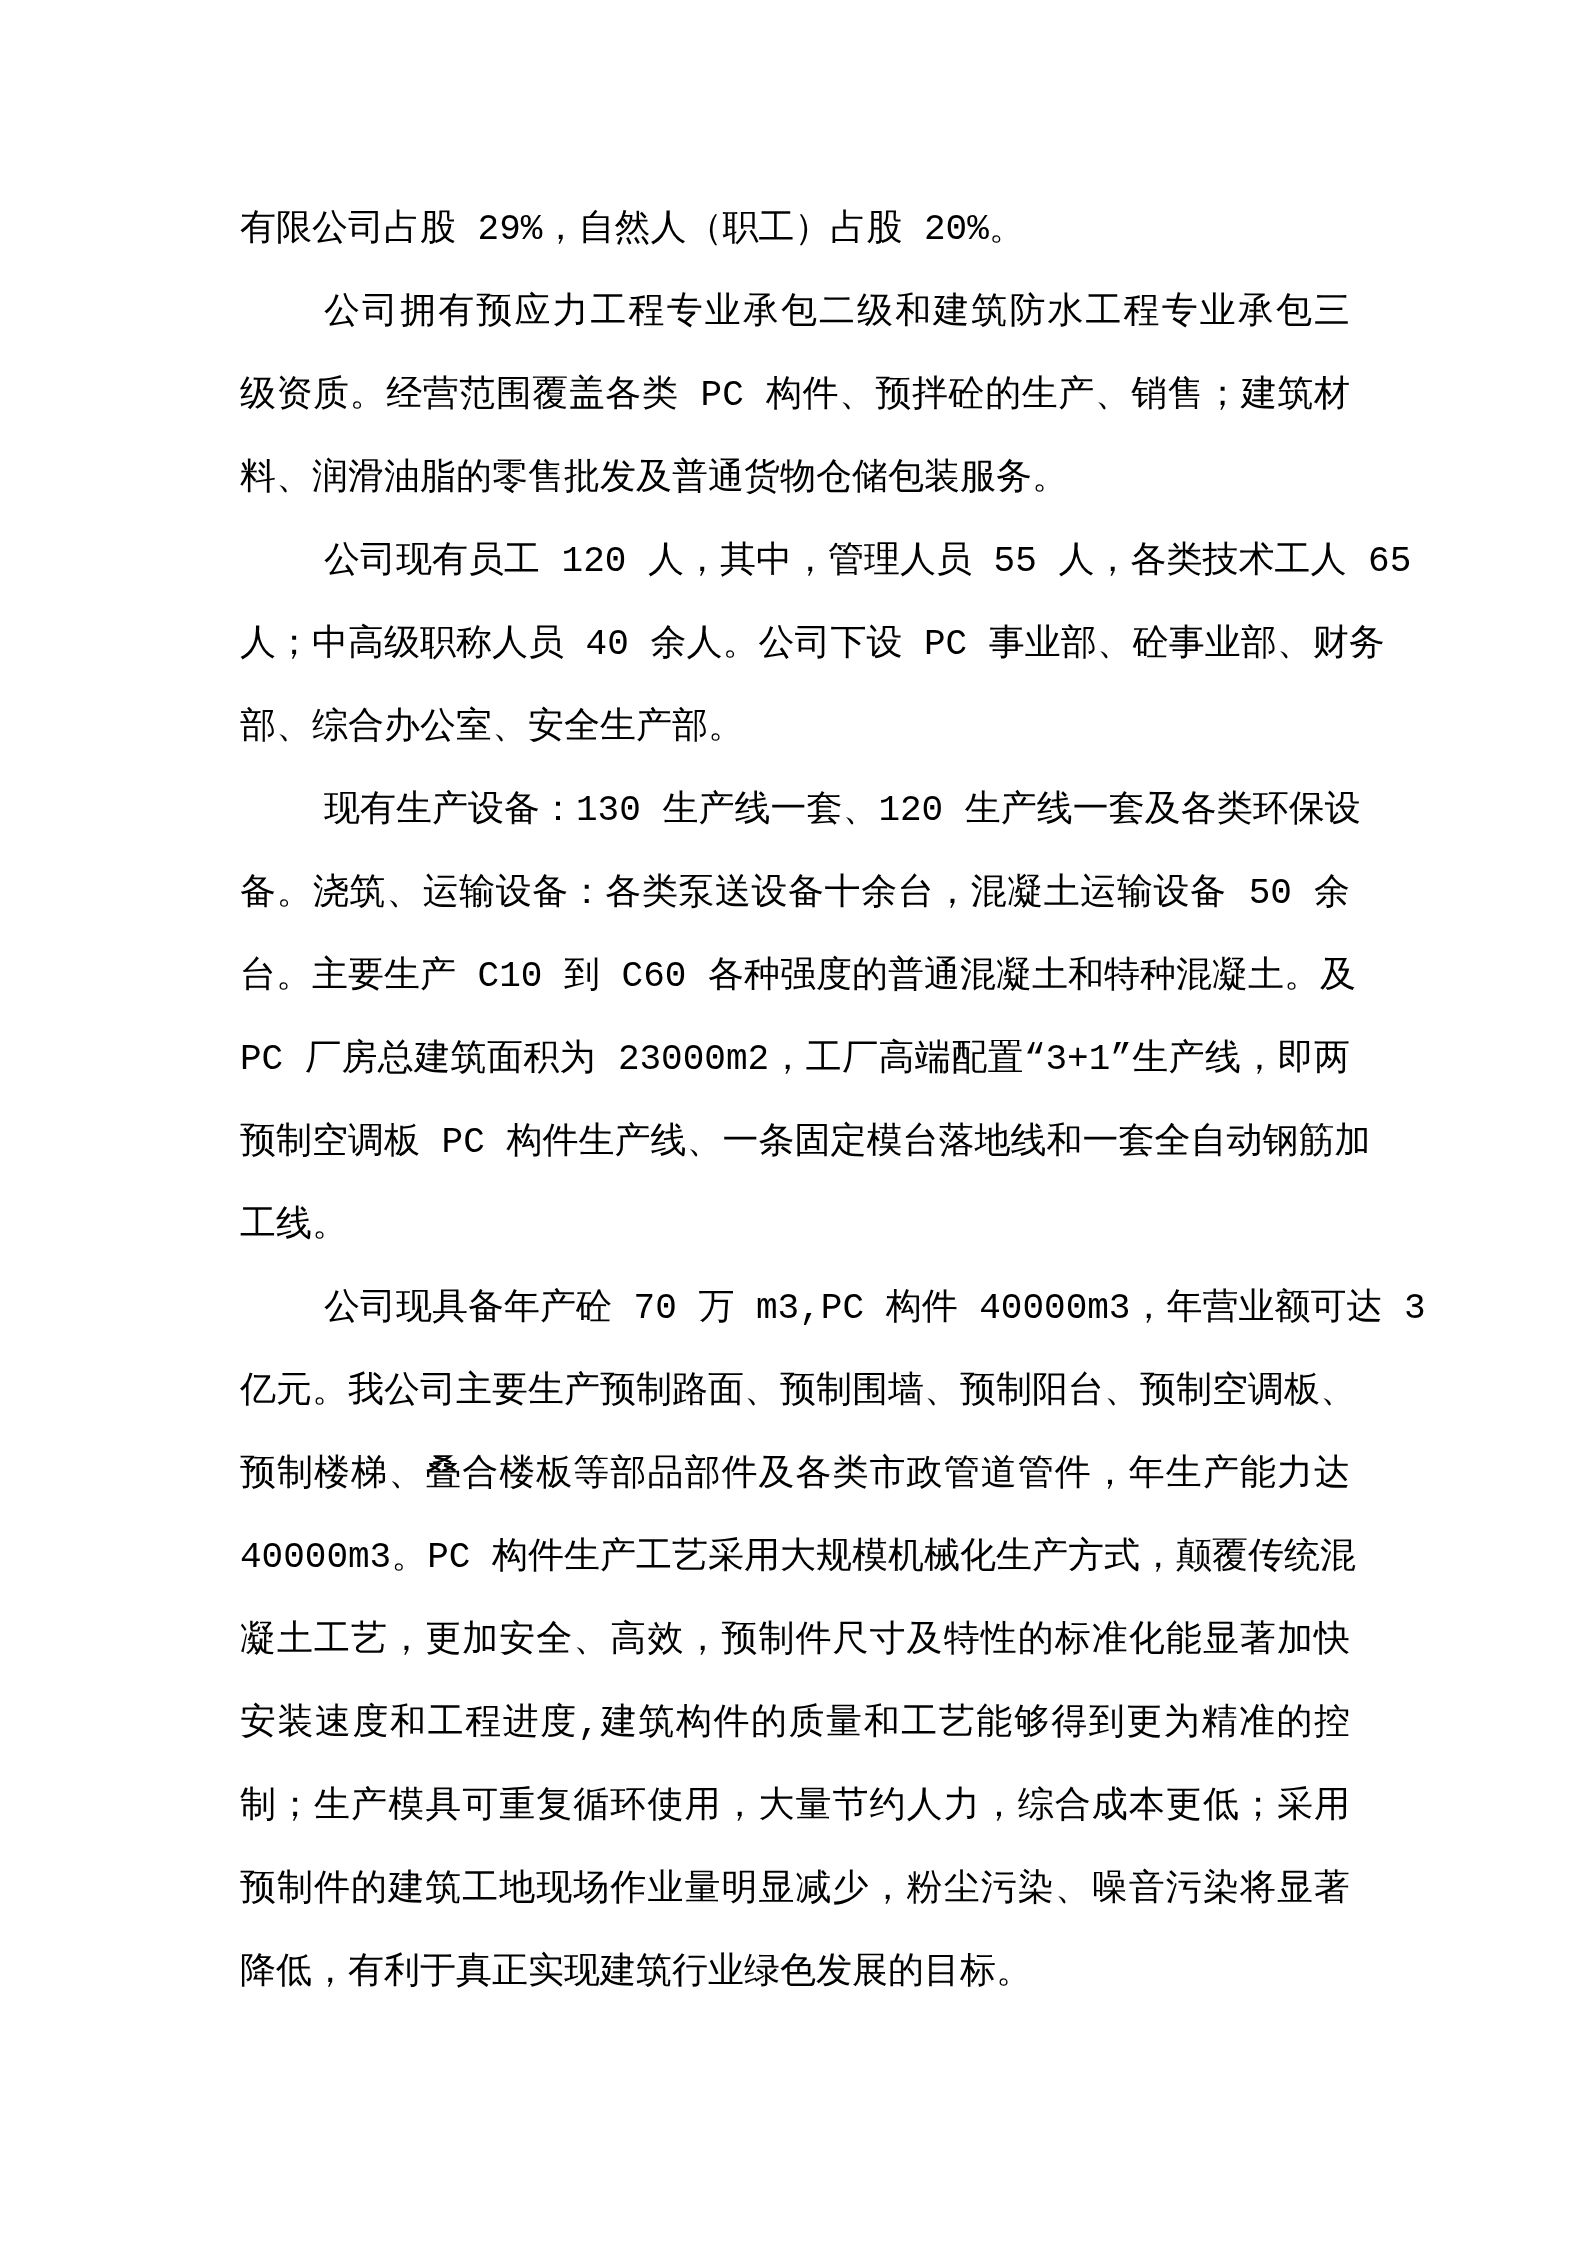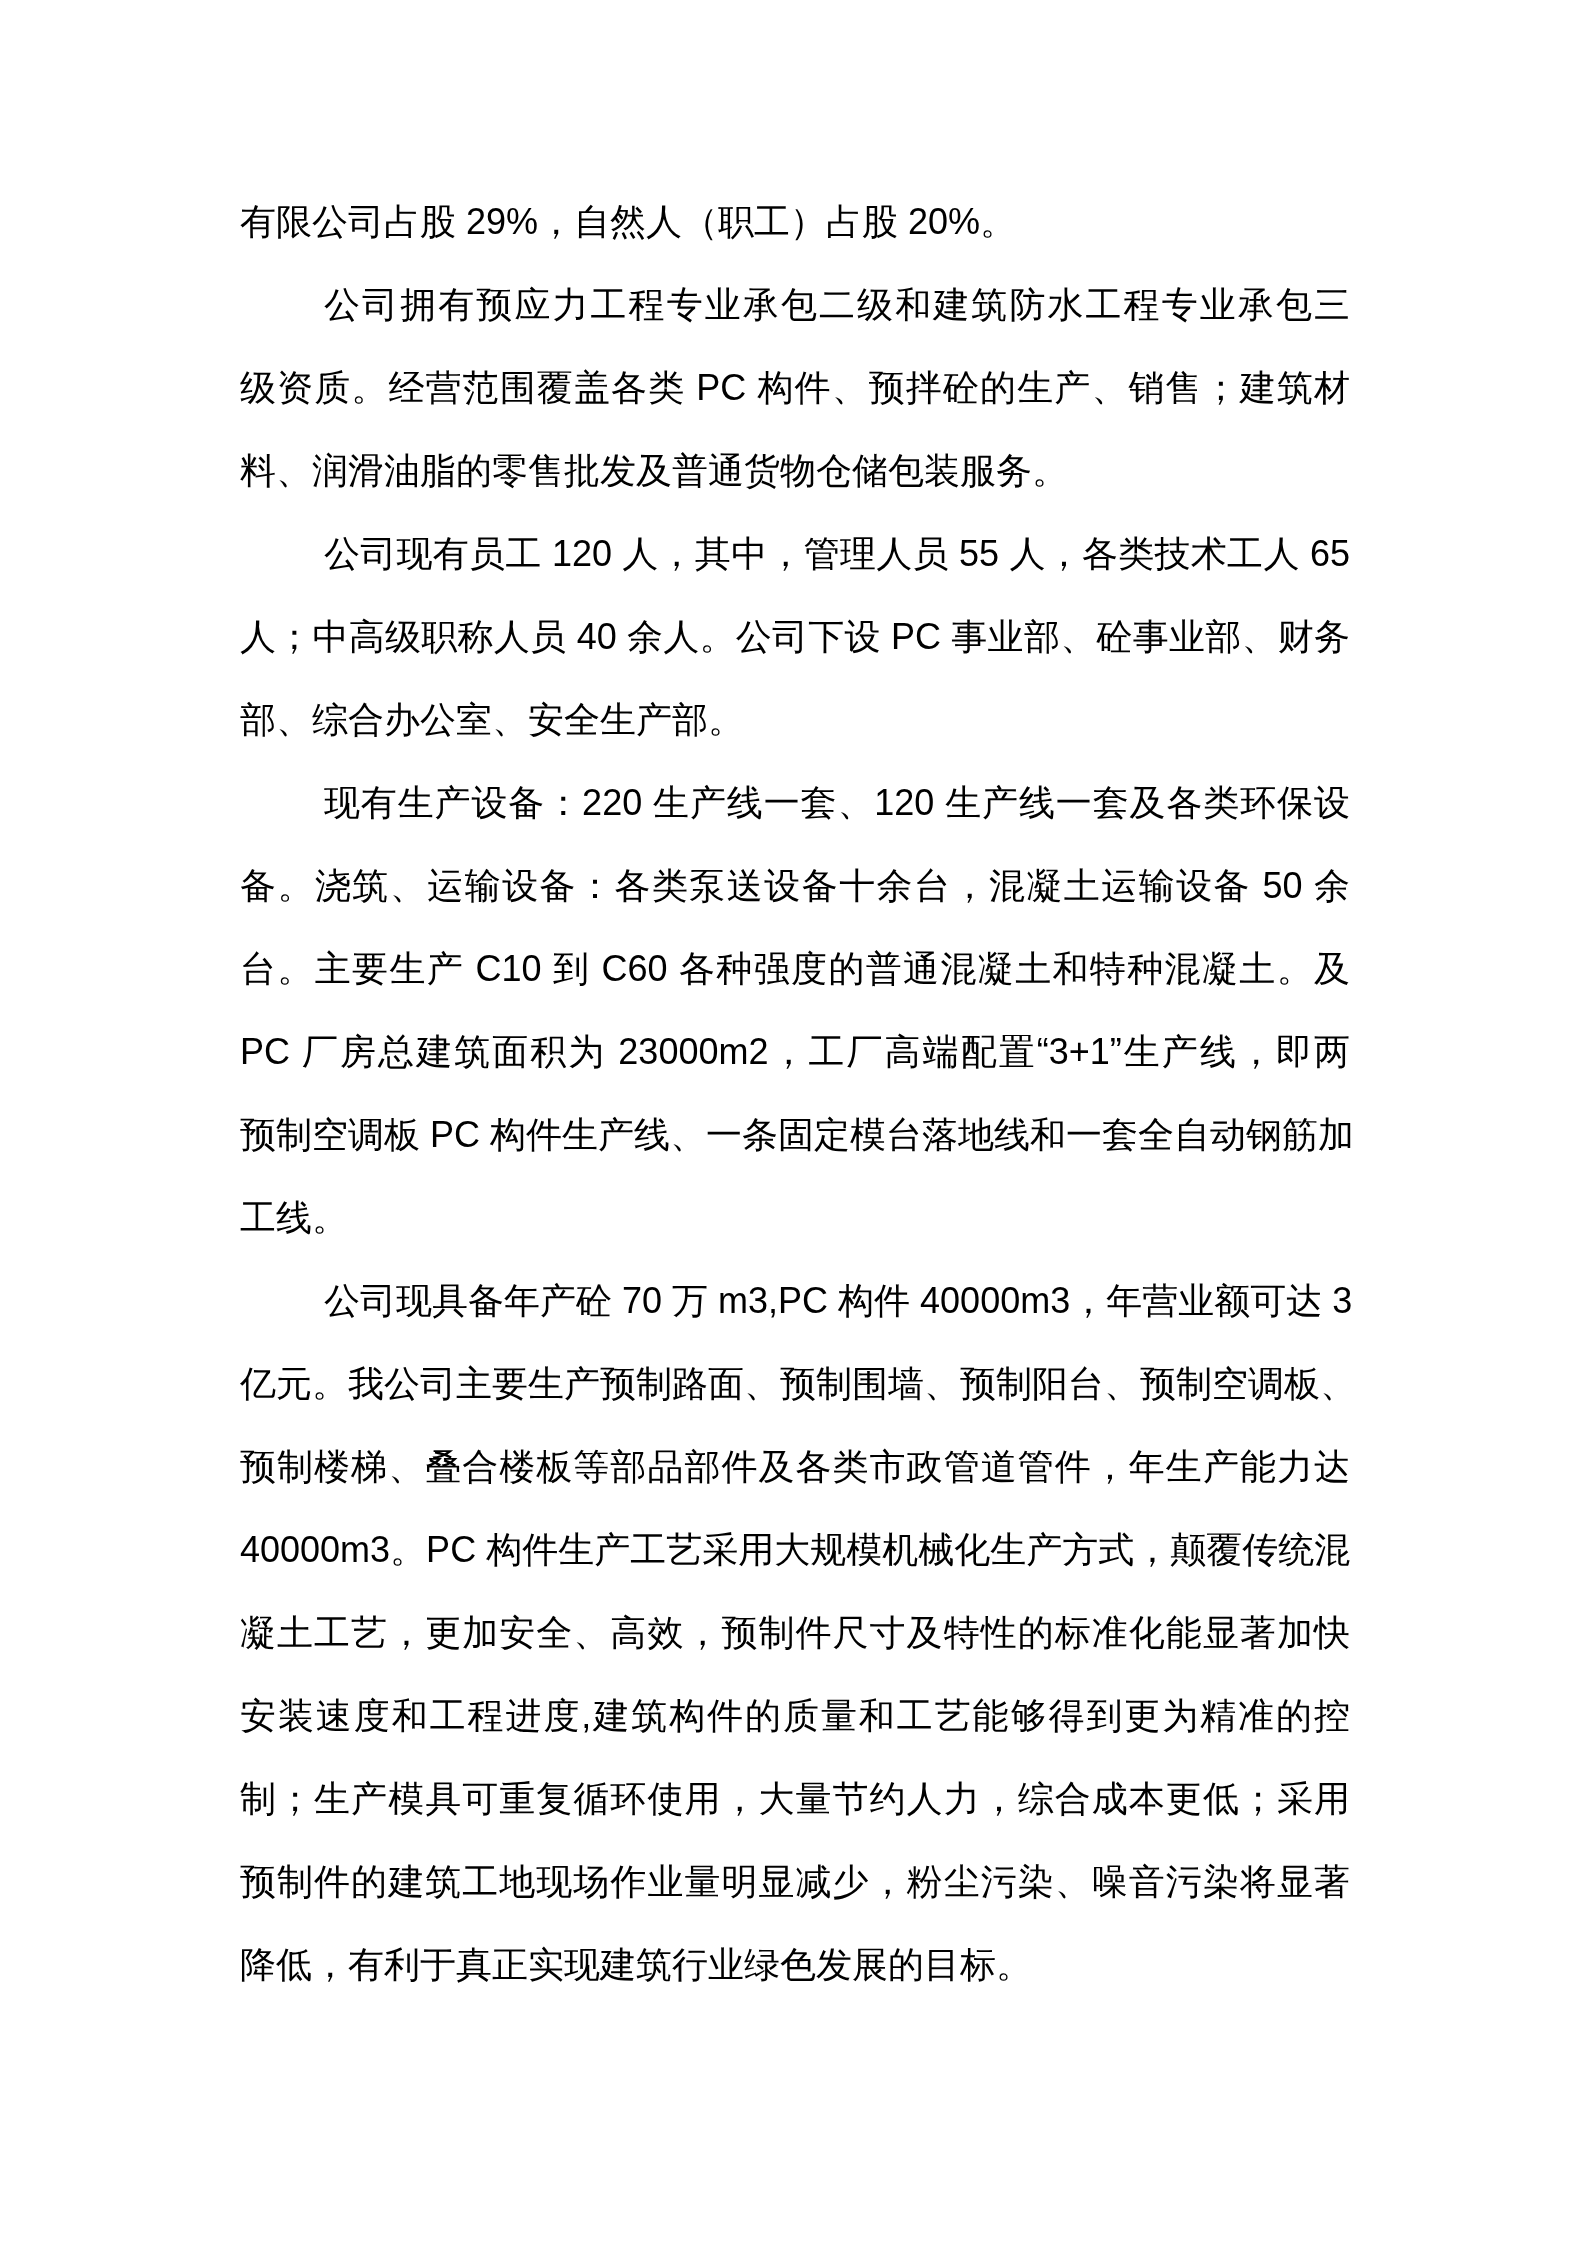--- a/index.html
+++ b/index.html
@@ -10,23 +10,23 @@
   .page {
     position: relative;
     width: 1587px;
     height: 2245px;
     background: #ffffff;
     overflow: hidden;
   }
   .text-block {
     position: absolute;
     left: 240px;
-    top: 180px;
+    top: 188px;
     width: 1110px;
-    font-family: Liberation Sans, sans-serif;
+    font-family: Liberation Mono, monospace;
     font-size: 36px;
     line-height: 83px;
     color: #000000;
   }
   .line {
     height: 83px;
     white-space: nowrap;
     text-align: justify;
     text-align-last: justify;
   }
@@ -42,21 +42,21 @@
 
 <div class="page">
   <div class="text-block" style="color: rgb(0, 0, 0);">
       <div class="line end">有限公司占股 29%，自然人（职工）占股 20%。</div>
       <div class="line indent">公司拥有预应力工程专业承包二级和建筑防水工程专业承包三</div>
       <div class="line">级资质。经营范围覆盖各类 PC 构件、预拌砼的生产、销售；建筑材</div>
       <div class="line end">料、润滑油脂的零售批发及普通货物仓储包装服务。</div>
       <div class="line indent">公司现有员工 120 人，其中，管理人员 55 人，各类技术工人 65</div>
       <div class="line">人；中高级职称人员 40 余人。公司下设 PC 事业部、砼事业部、财务</div>
       <div class="line end">部、综合办公室、安全生产部。</div>
-      <div class="line indent">现有生产设备：220 生产线一套、120 生产线一套及各类环保设</div>
+      <div class="line indent">现有生产设备：130 生产线一套、120 生产线一套及各类环保设</div>
       <div class="line">备。浇筑、运输设备：各类泵送设备十余台，混凝土运输设备 50 余</div>
       <div class="line">台。主要生产 C10 到 C60 各种强度的普通混凝土和特种混凝土。及</div>
       <div class="line">PC 厂房总建筑面积为 23000m2，工厂高端配置“3+1”生产线，即两</div>
       <div class="line">预制空调板 PC 构件生产线、一条固定模台落地线和一套全自动钢筋加</div>
       <div class="line end">工线。</div>
       <div class="line indent">公司现具备年产砼 70 万 m3,PC 构件 40000m3，年营业额可达 3</div>
       <div class="line">亿元。我公司主要生产预制路面、预制围墙、预制阳台、预制空调板、</div>
       <div class="line">预制楼梯、叠合楼板等部品部件及各类市政管道管件，年生产能力达</div>
       <div class="line">40000m3。PC 构件生产工艺采用大规模机械化生产方式，颠覆传统混</div>
       <div class="line">凝土工艺，更加安全、高效，预制件尺寸及特性的标准化能显著加快</div>

